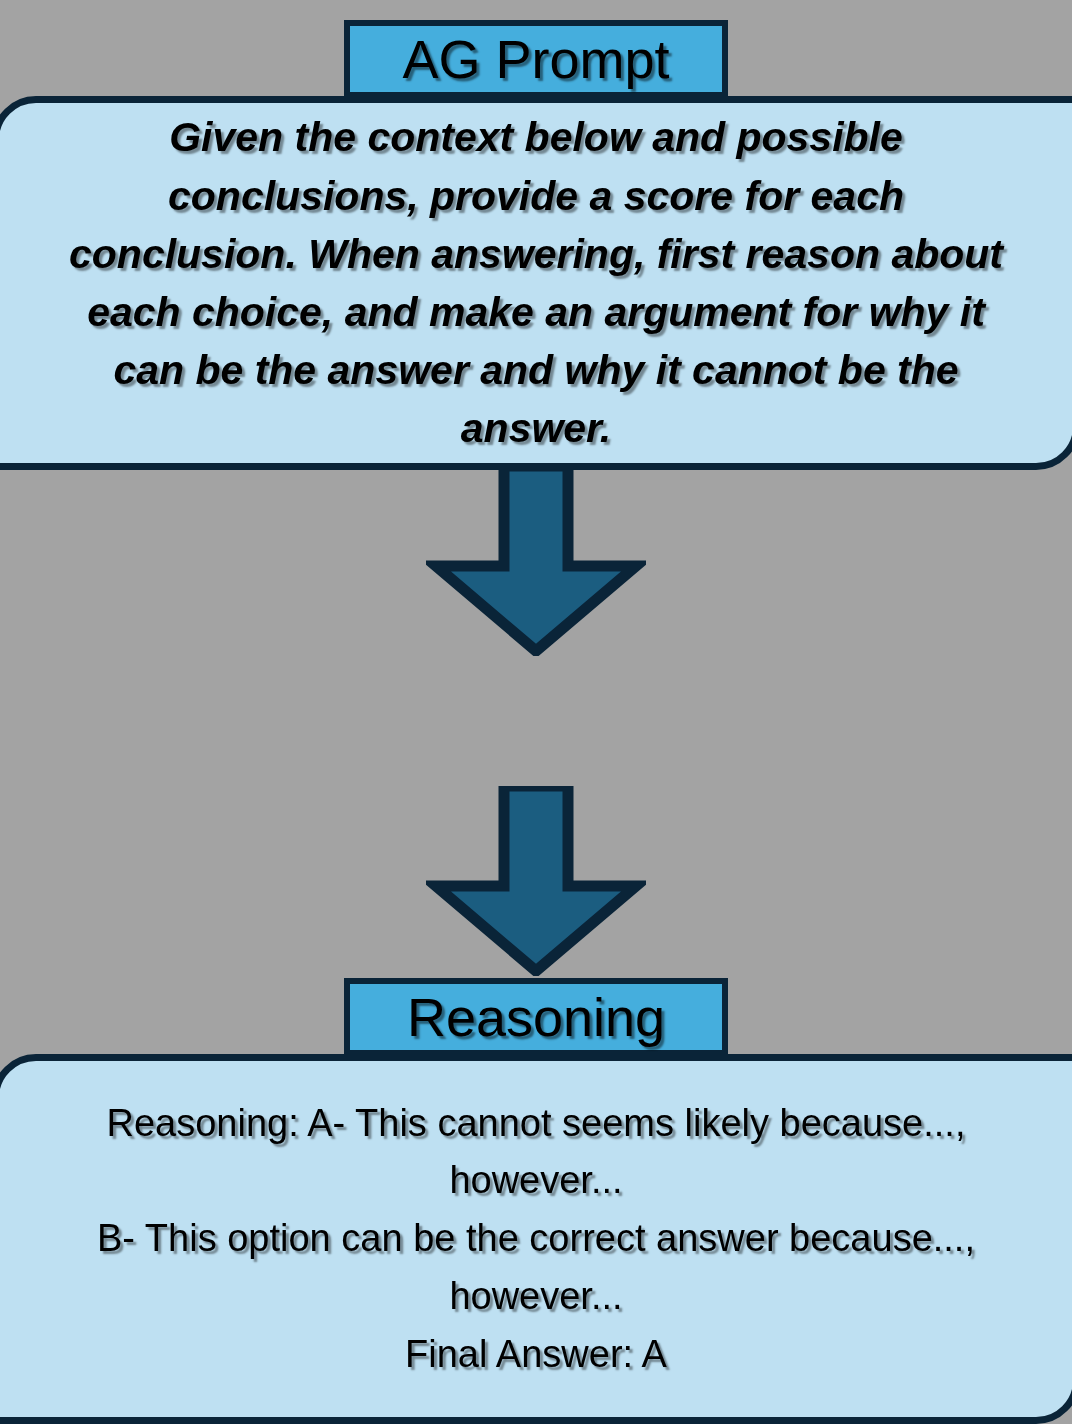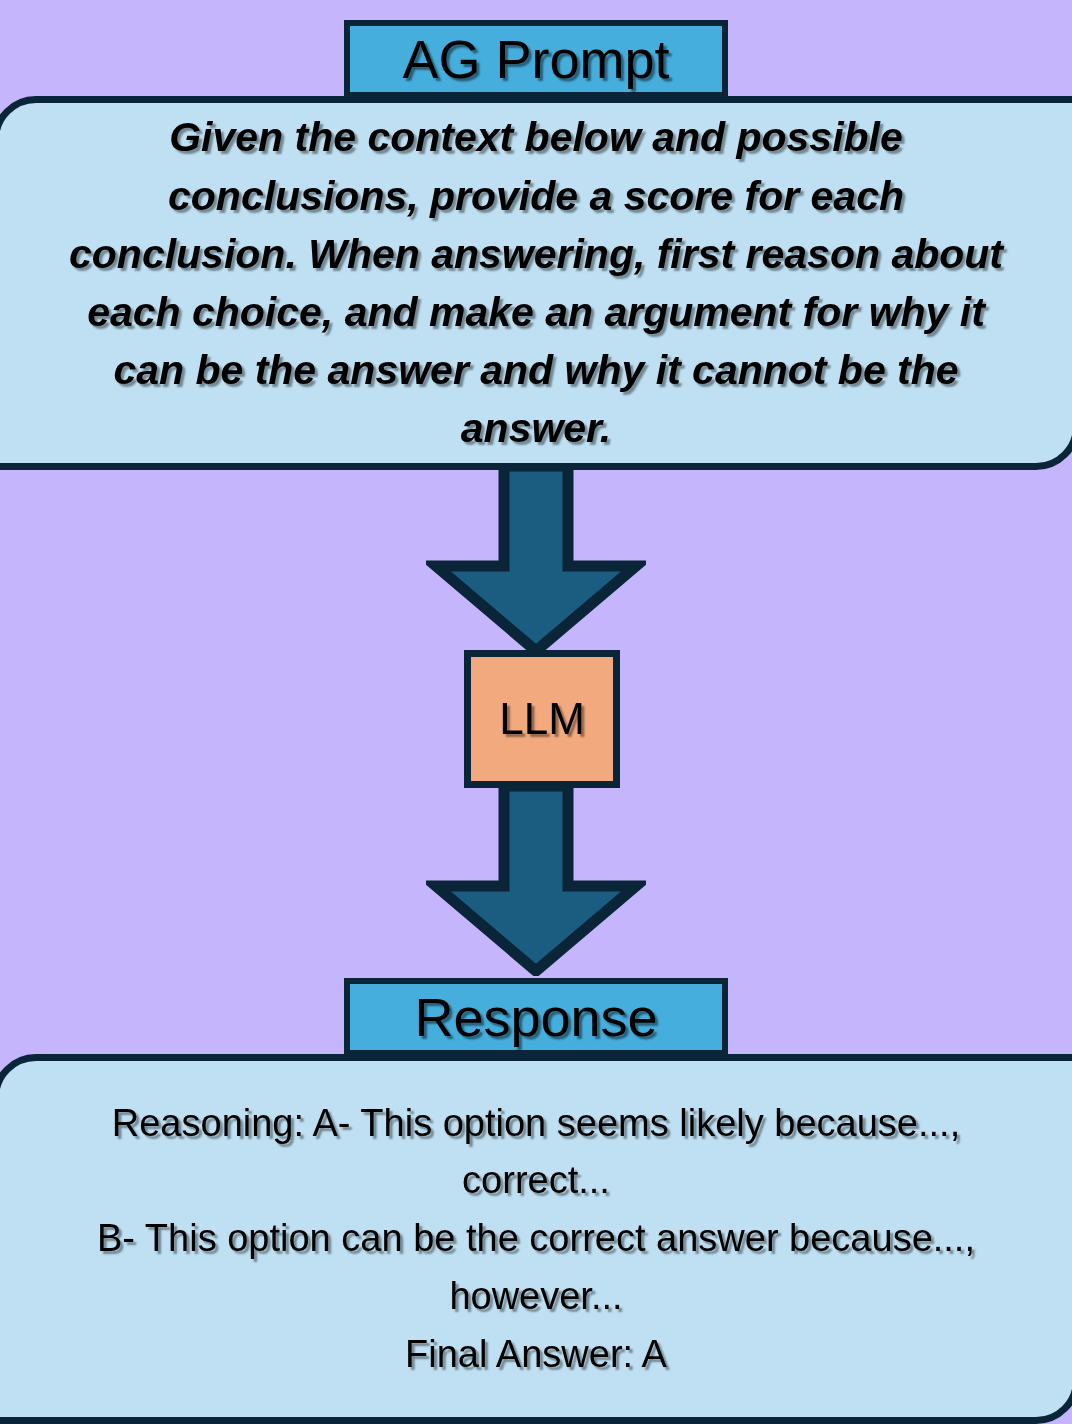--- a/index.html
+++ b/index.html
@@ -10,21 +10,21 @@
   body {
     width: 1072px;
     height: 1424px;
     overflow: hidden;
     font-family: "Liberation Sans", sans-serif;
   }
   .canvas {
     position: relative;
     width: 1072px;
     height: 1424px;
-    background: #c4b5fd;
+    background: #a3a3a3;
   }
 
   
   .header-tab {
     position: absolute;
     box-sizing: border-box;
     background: #45AEDD;
     border: 6px solid #0A2438;
     display: flex;
     align-items: center;
@@ -143,33 +143,30 @@
   <div class="body-panel" id="prompt-body">
     <span class="panel-text">Given the context below and possible conclusions, provide a score for each conclusion. When answering, first reason about each choice, and make an argument for why it can be the answer and why it cannot be the answer.</span>
   </div>
 
   <div class="arrow" id="arrow-prompt-to-llm">
     <svg viewBox="0 0 220 190" width="220" height="190" preserveAspectRatio="none">
       <polygon points="78,0 142,0 142,100 210,100 110,185 10,100 78,100" fill="#1B5D80" stroke="#0A2438" stroke-width="11" stroke-linejoin="miter"></polygon>
     </svg>
   </div>
 
-  <div id="llm-node">
-    <span>LLM</span>
-  </div>
 
   <div class="arrow" id="arrow-llm-to-response">
     <svg viewBox="0 0 220 190" width="220" height="190" preserveAspectRatio="none">
       <polygon points="78,0 142,0 142,100 210,100 110,185 10,100 78,100" fill="#1B5D80" stroke="#0A2438" stroke-width="11" stroke-linejoin="miter"></polygon>
     </svg>
   </div>
 
   <div class="header-tab" id="response-header">
-    <span>Response</span>
+    <span>Reasoning</span>
   </div>
 
   <div class="body-panel" id="response-body">
-    <span class="panel-text">Reasoning: A- This option seems likely because..., correct...
+    <span class="panel-text">Reasoning: A- This cannot seems likely because..., however...
 B- This option can be the correct answer because..., however...
 Final Answer: A</span>
   </div>
 
 </div>
 
 </body></html>

